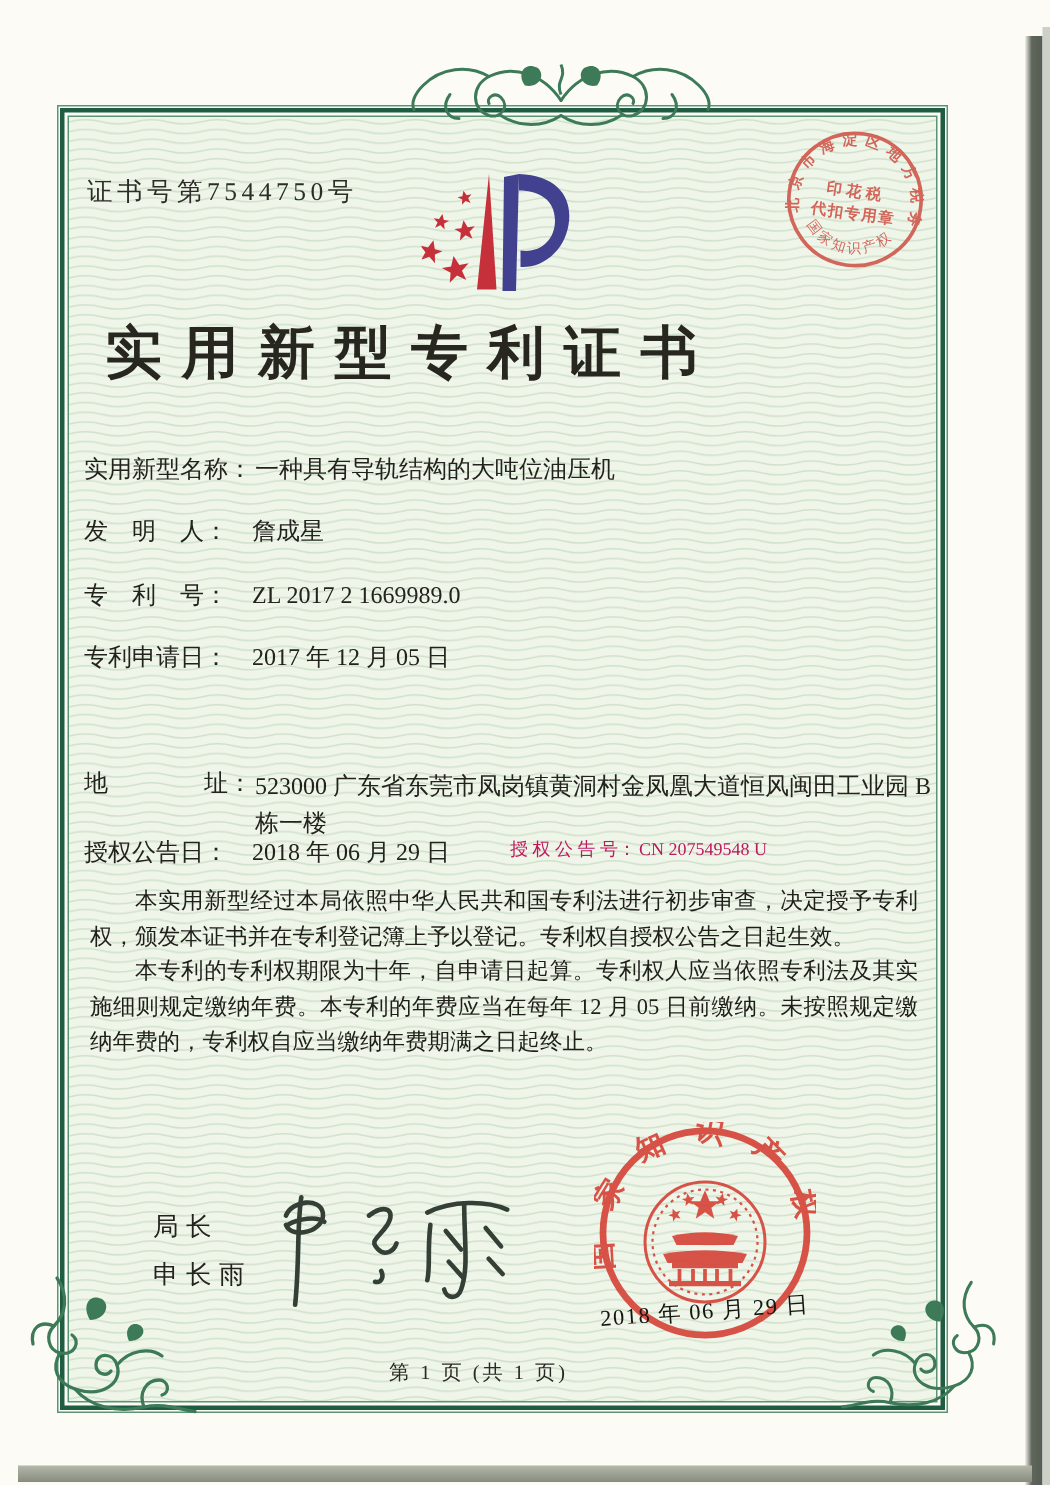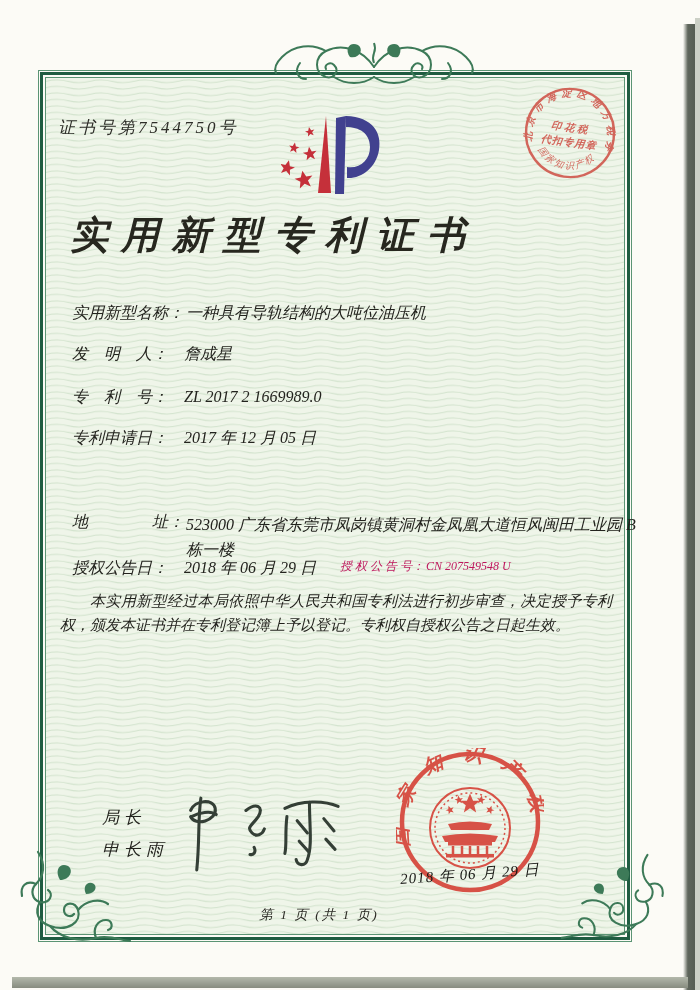--- a/index.html
+++ b/index.html
@@ -1,37 +1,37 @@
 <!DOCTYPE html>
 <html><head>
 <meta charset="utf-8">
 <style>
   html,body{margin:0;padding:0;}
   body{
     width:700px;height:990px;position:relative;overflow:hidden;
     background:#e3e4de;
     font-family:"Liberation Serif","DejaVu Serif",serif;
   }
-  .paper{position:absolute;inset:0;background:#fcfbf6;font-style:italic;}
+  .paper{position:absolute;inset:0;background:#fcfbf6;}
   
   .shadow-right{position:absolute;top:24px;right:5px;width:12px;height:966px;
     background:linear-gradient(to right,rgba(95,102,92,0),#5f665c 40%,#565d53);}
   .shadow-right-outer{position:absolute;top:18px;right:0;width:5px;height:972px;background:#ccd0c6;}
   .shadow-bottom{position:absolute;left:12px;bottom:2px;width:676px;height:11px;
     background:linear-gradient(to bottom,#b3b8ab,#878c7f);}
   
   .frame{position:absolute;left:38px;top:70px;width:592px;height:870px;border:1px solid #5b9474;}
   .frame-mid{position:absolute;inset:1px;border:3px solid #1f5c41;}
   .frame-inner{position:absolute;inset:2px;border:1px solid #5b9474;overflow:hidden;}
   .waves{position:absolute;inset:0;width:100%;height:100%;display:block;}
   .abs{position:absolute;}
   .cert-no{left:58px;top:116px;font-size:17px;letter-spacing:3px;color:#2d2d28;}
   .title{left:38px;top:210px;width:472px;text-align:center;font-size:38px;font-weight:700;
     letter-spacing:13px;color:#27271f;}
-  .frow{left:72px;font-size:16px;color:#23231e;white-space:nowrap;}
+  .frow{left:56px;font-size:16px;color:#23231e;white-space:nowrap;}
   .flabel{display:inline-block;min-width:110px;white-space:pre;}
   .fvalue{margin-left:2px;}
   .fvalue.wrap{display:inline-block;white-space:normal;width:452px;vertical-align:top;line-height:25px;}
   .frow2{left:340px;font-size:12px;color:#be185d;white-space:nowrap;}
   .paras{left:60px;top:590px;width:552px;font-size:15px;line-height:23.5px;color:#1f1f1a;text-align:justify;}
   .paras p{margin:0;text-indent:2em;}
   .signer{left:88px;font-size:17px;letter-spacing:5px;color:#23231e;margin-left:14px;}
   .seal-date{left:400px;top:864px;width:170px;font-size:15px;letter-spacing:1px;color:#151512;
     transform:rotate(-4deg);}
   .footer{left:38px;top:906px;width:562px;text-align:center;font-size:13.5px;letter-spacing:2px;color:#2a2a24;}
@@ -145,20 +145,21 @@
   </div>
   <div class="abs frow" style="top:558px">
     <span class="flabel">授权公告日：</span><span class="fvalue">2018 年 06 月 29 日</span>
   </div>
   <div class="abs frow2" style="top:558px">
     <span>授 权 公 告 号：</span><span class="fvalue">CN 207549548 U</span>
   </div>
 
   <div class="abs paras">
     <p>本实用新型经过本局依照中华人民共和国专利法进行初步审查，决定授予专利权，颁发本证书并在专利登记簿上予以登记。专利权自授权公告之日起生效。</p>
+    <p>本专利的专利权期限为十年，自申请日起算。专利权人应当依照专利法及其实施细则规定缴纳年费。本专利的年费应当在每年 12 月 05 日前缴纳。未按照规定缴纳年费的，专利权自应当缴纳年费期满之日起终止。</p>
   </div>
 
   <div class="abs signer" style="top:806px">局长</div>
   <div class="abs signer" style="top:838px">申长雨</div>
 
   <svg class="abs" style="left:182px;top:792px" width="175" height="84" viewBox="0 0 170 82">
     <g fill="none" stroke="#343f36" stroke-width="3" stroke-linecap="round">
       <path d="M18,6 C15,26 17,46 14,76"></path>
       <path d="M8,18 C12,8 30,6 32,16 C34,28 12,34 8,24"></path>
       <path d="M9,24 C16,20 28,18 33,22"></path>

